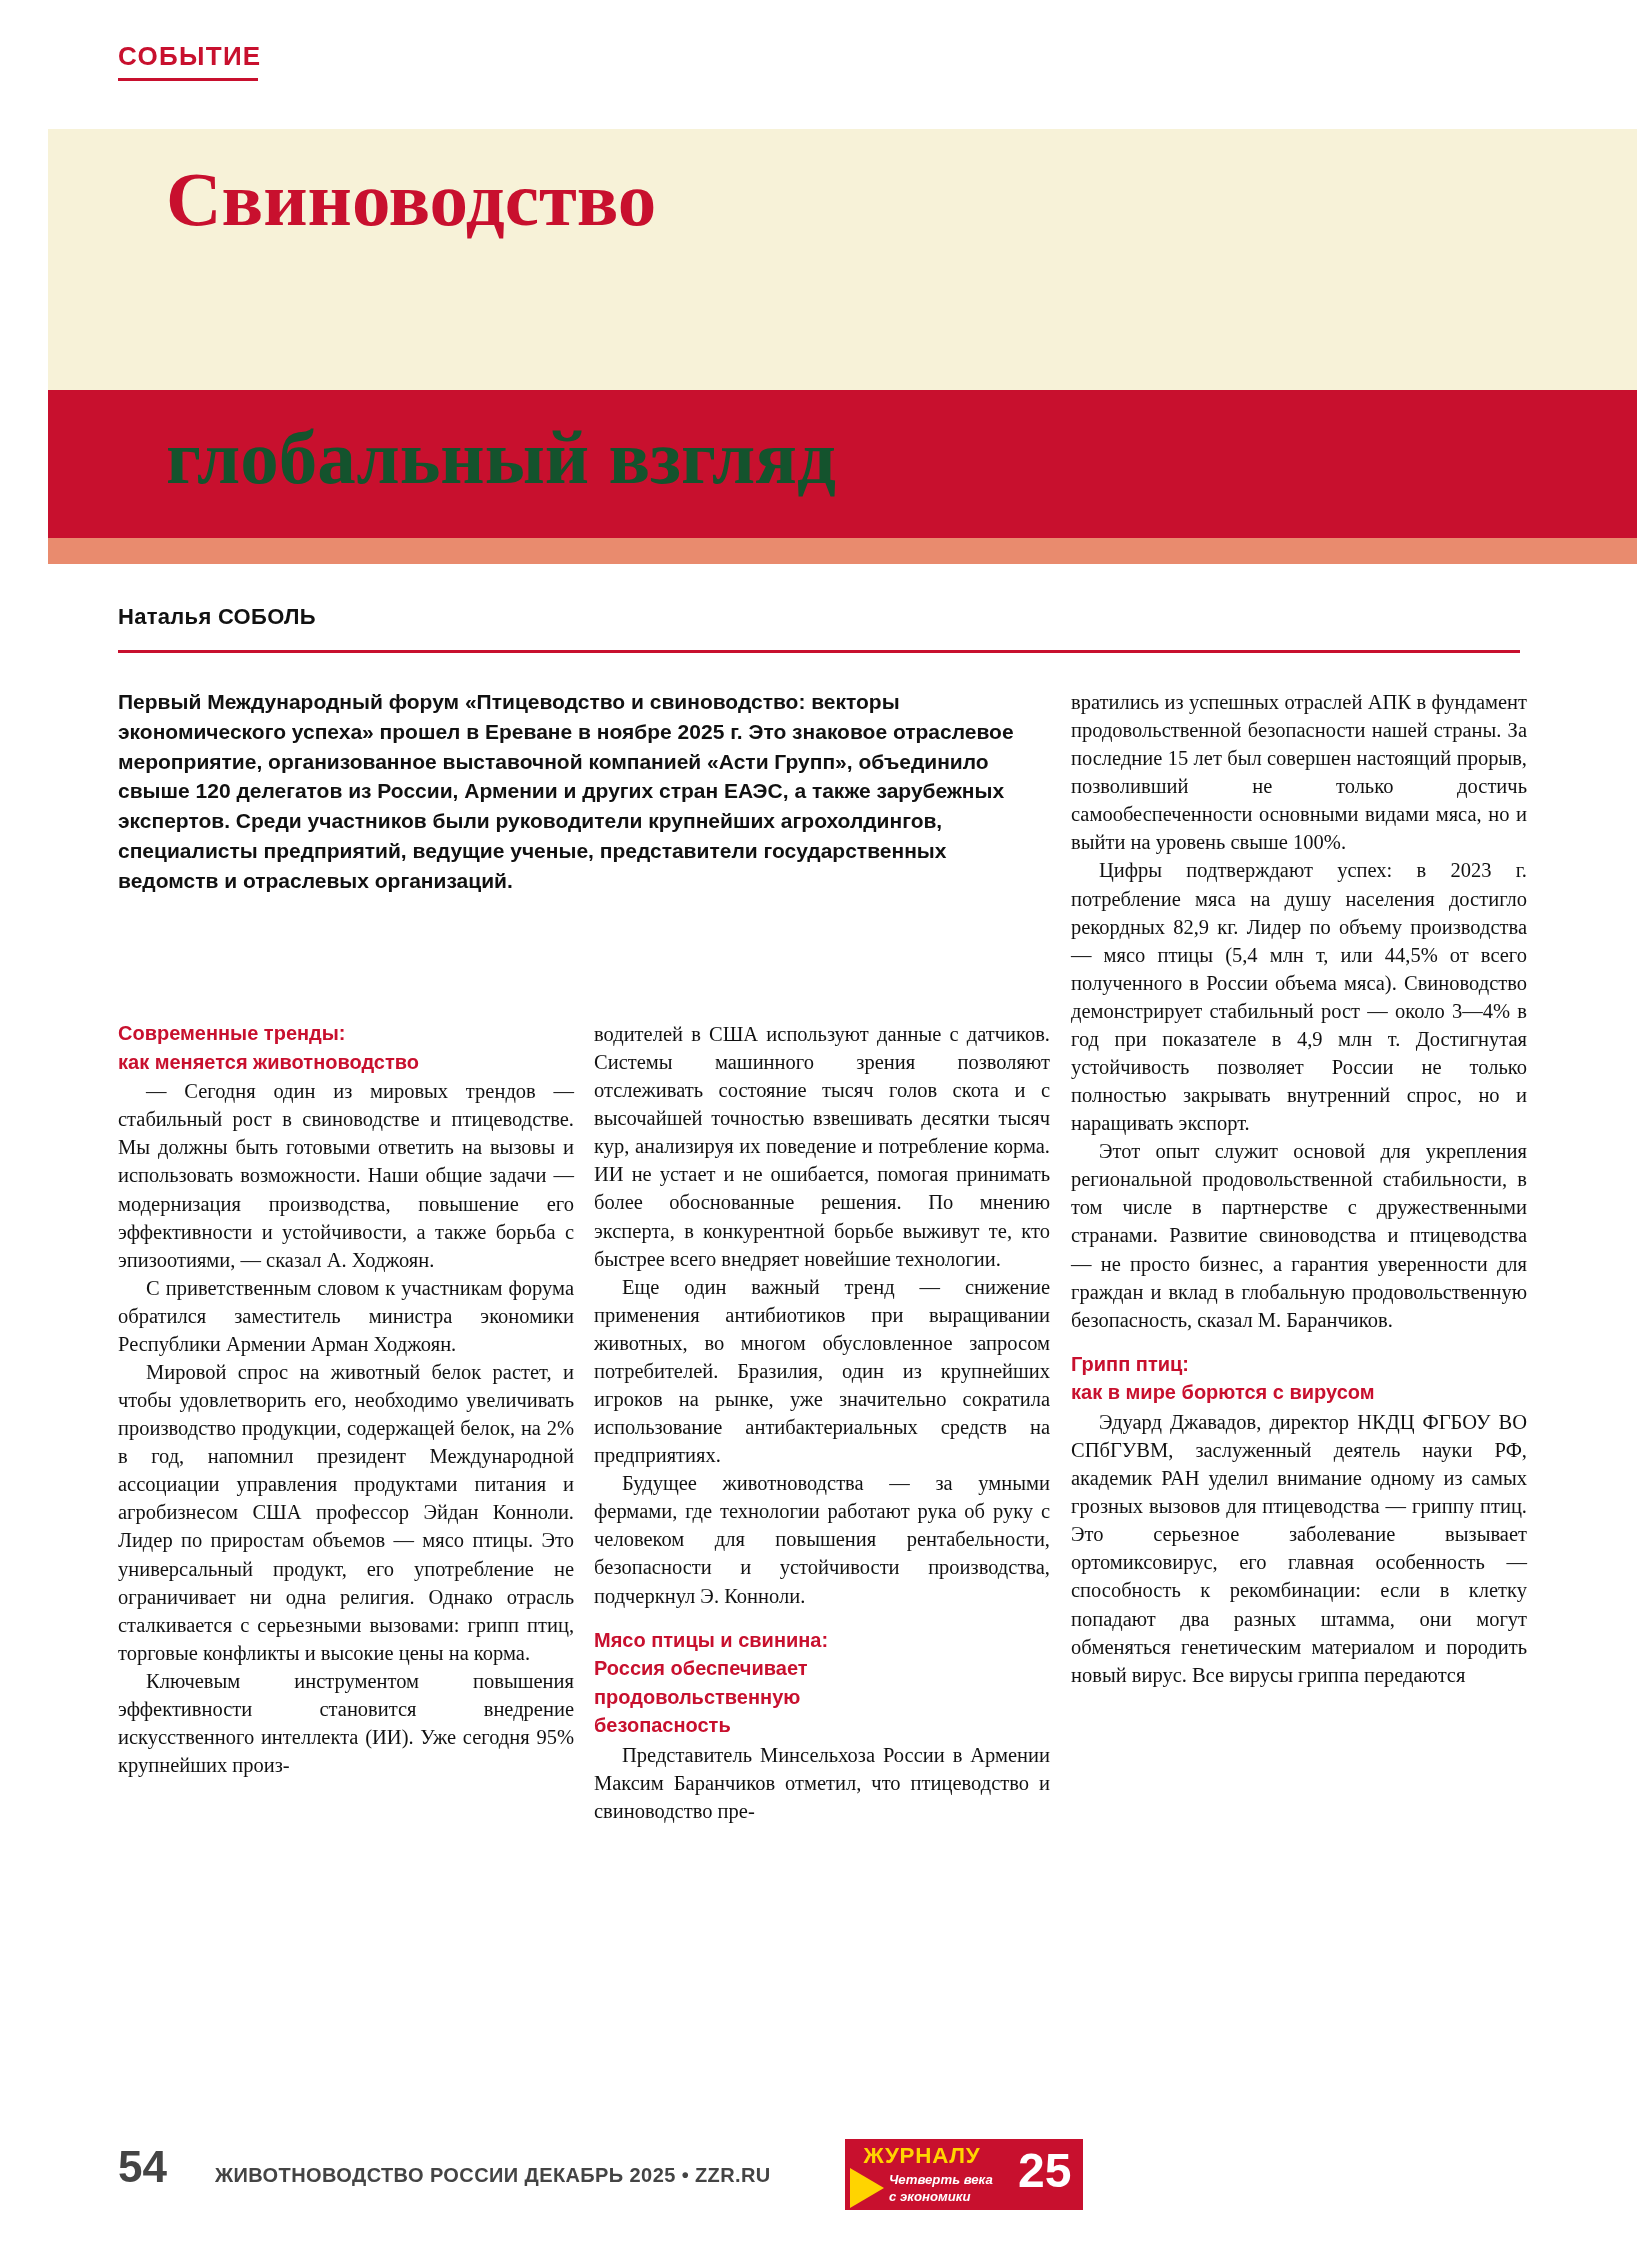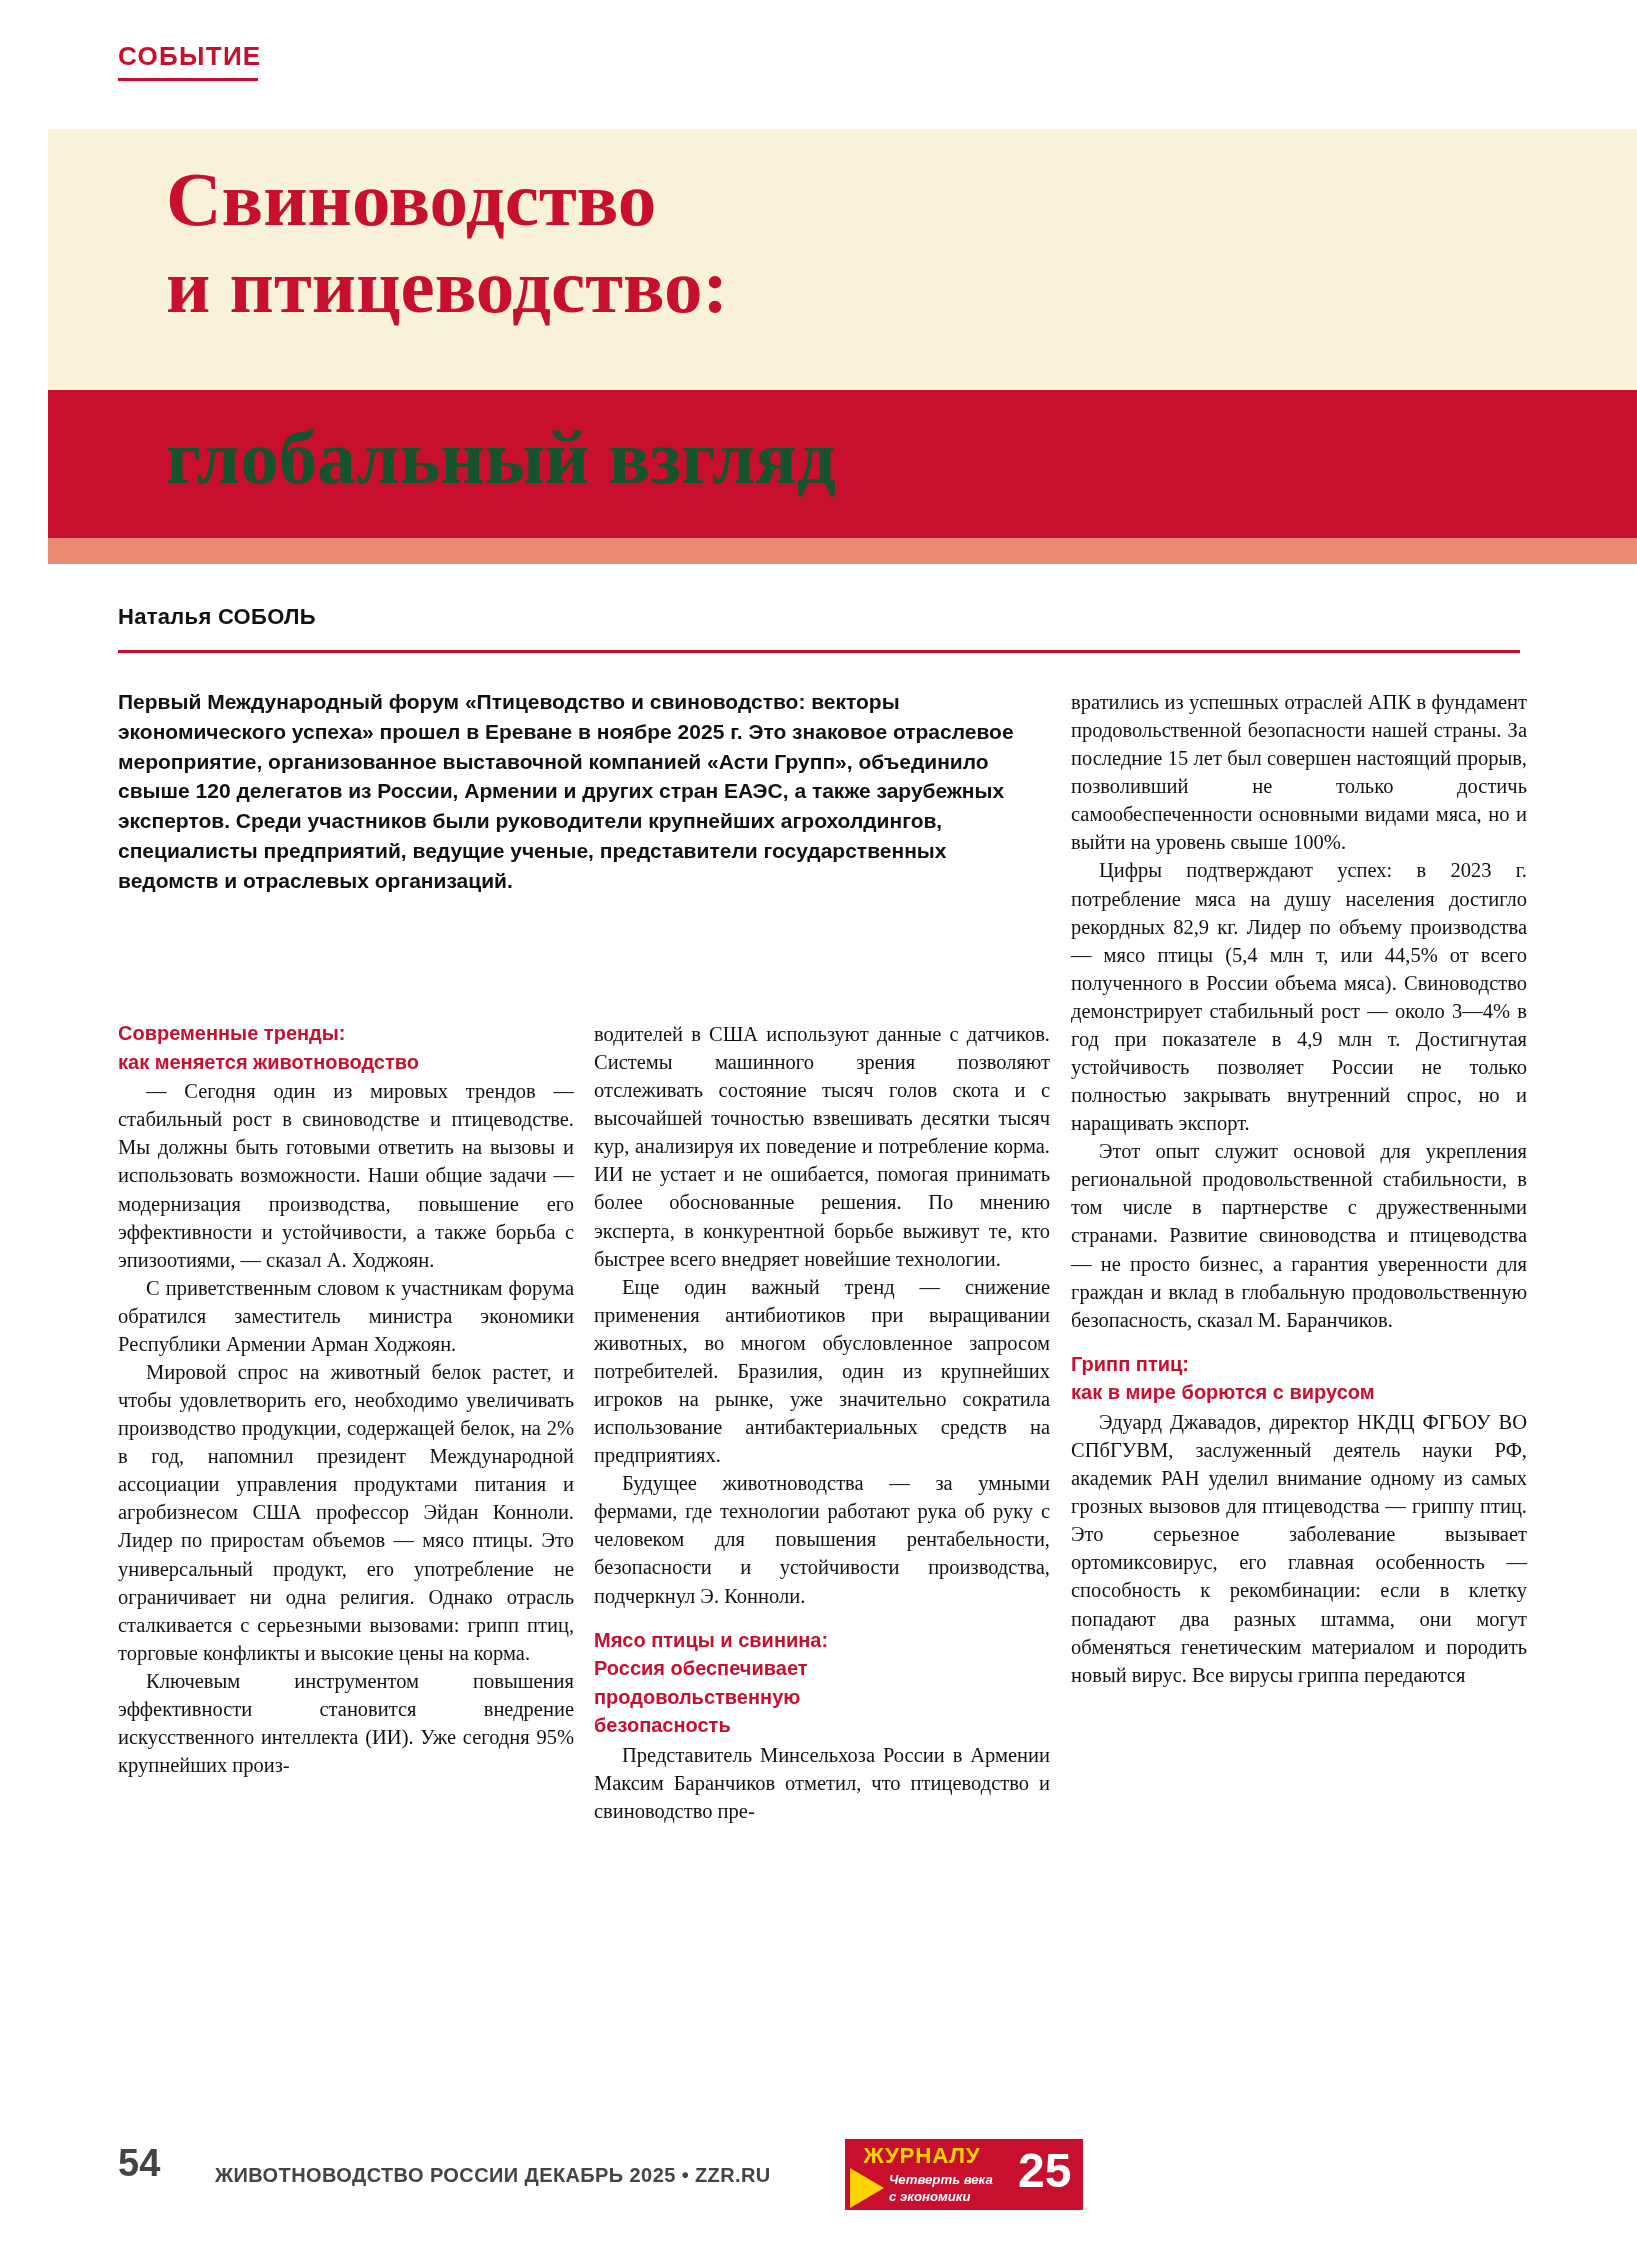--- a/index.html
+++ b/index.html
@@ -125,21 +125,21 @@
     margin-top:5.3px !important;
     margin-bottom:2.6px !important;
   }
   .subhead.first { margin-top:0 !important; }
   
   .folio {
     position:absolute;
     left:118px; top:2142px;
     font-family:"Liberation Sans", sans-serif;
     font-weight:bold;
-    font-size:38px;
+    font-size:44px;
     color:#444;
   }
   .footer-text {
     position:absolute;
     left:191px; top:2164px;
     font-family:"Liberation Sans", sans-serif;
     font-weight:bold;
     font-size:20px;
     letter-spacing:0.4px;
     color:#444;
@@ -201,21 +201,20 @@
 <div class="page">
 
   <div class="rubric">СОБЫТИЕ</div>
   <div class="rubric-underline"></div>
 
   <div class="title-block">
     <div class="title-cream"></div>
     <div class="title-red"></div>
     <div class="title-salmon"></div>
     <div class="title-line1">Свиноводство</div>
-    <div class="title-line2">и птицеводство:</div>
     <div class="title-line3">глобальный взгляд</div>
   </div>
 
   <div class="author">Наталья СОБОЛЬ</div>
   <div class="author-rule"></div>
 
   <div class="lead">Первый Международный форум «Птицеводство и свиноводство: векторы экономического успеха» прошел в Ереване в ноябре 2025 г. Это знаковое отраслевое мероприятие, организованное выставочной компанией «Асти Групп», объединило свыше 120 делегатов из России, Армении и других стран ЕАЭС, а также зарубежных экспертов. Среди участников были руководители крупнейших агрохолдингов, специалисты предприятий, ведущие ученые, представители государственных ведомств и отраслевых организаций.</div>
 
   <div class="col col1">
     <p class="subhead first">Современные тренды:</p>

